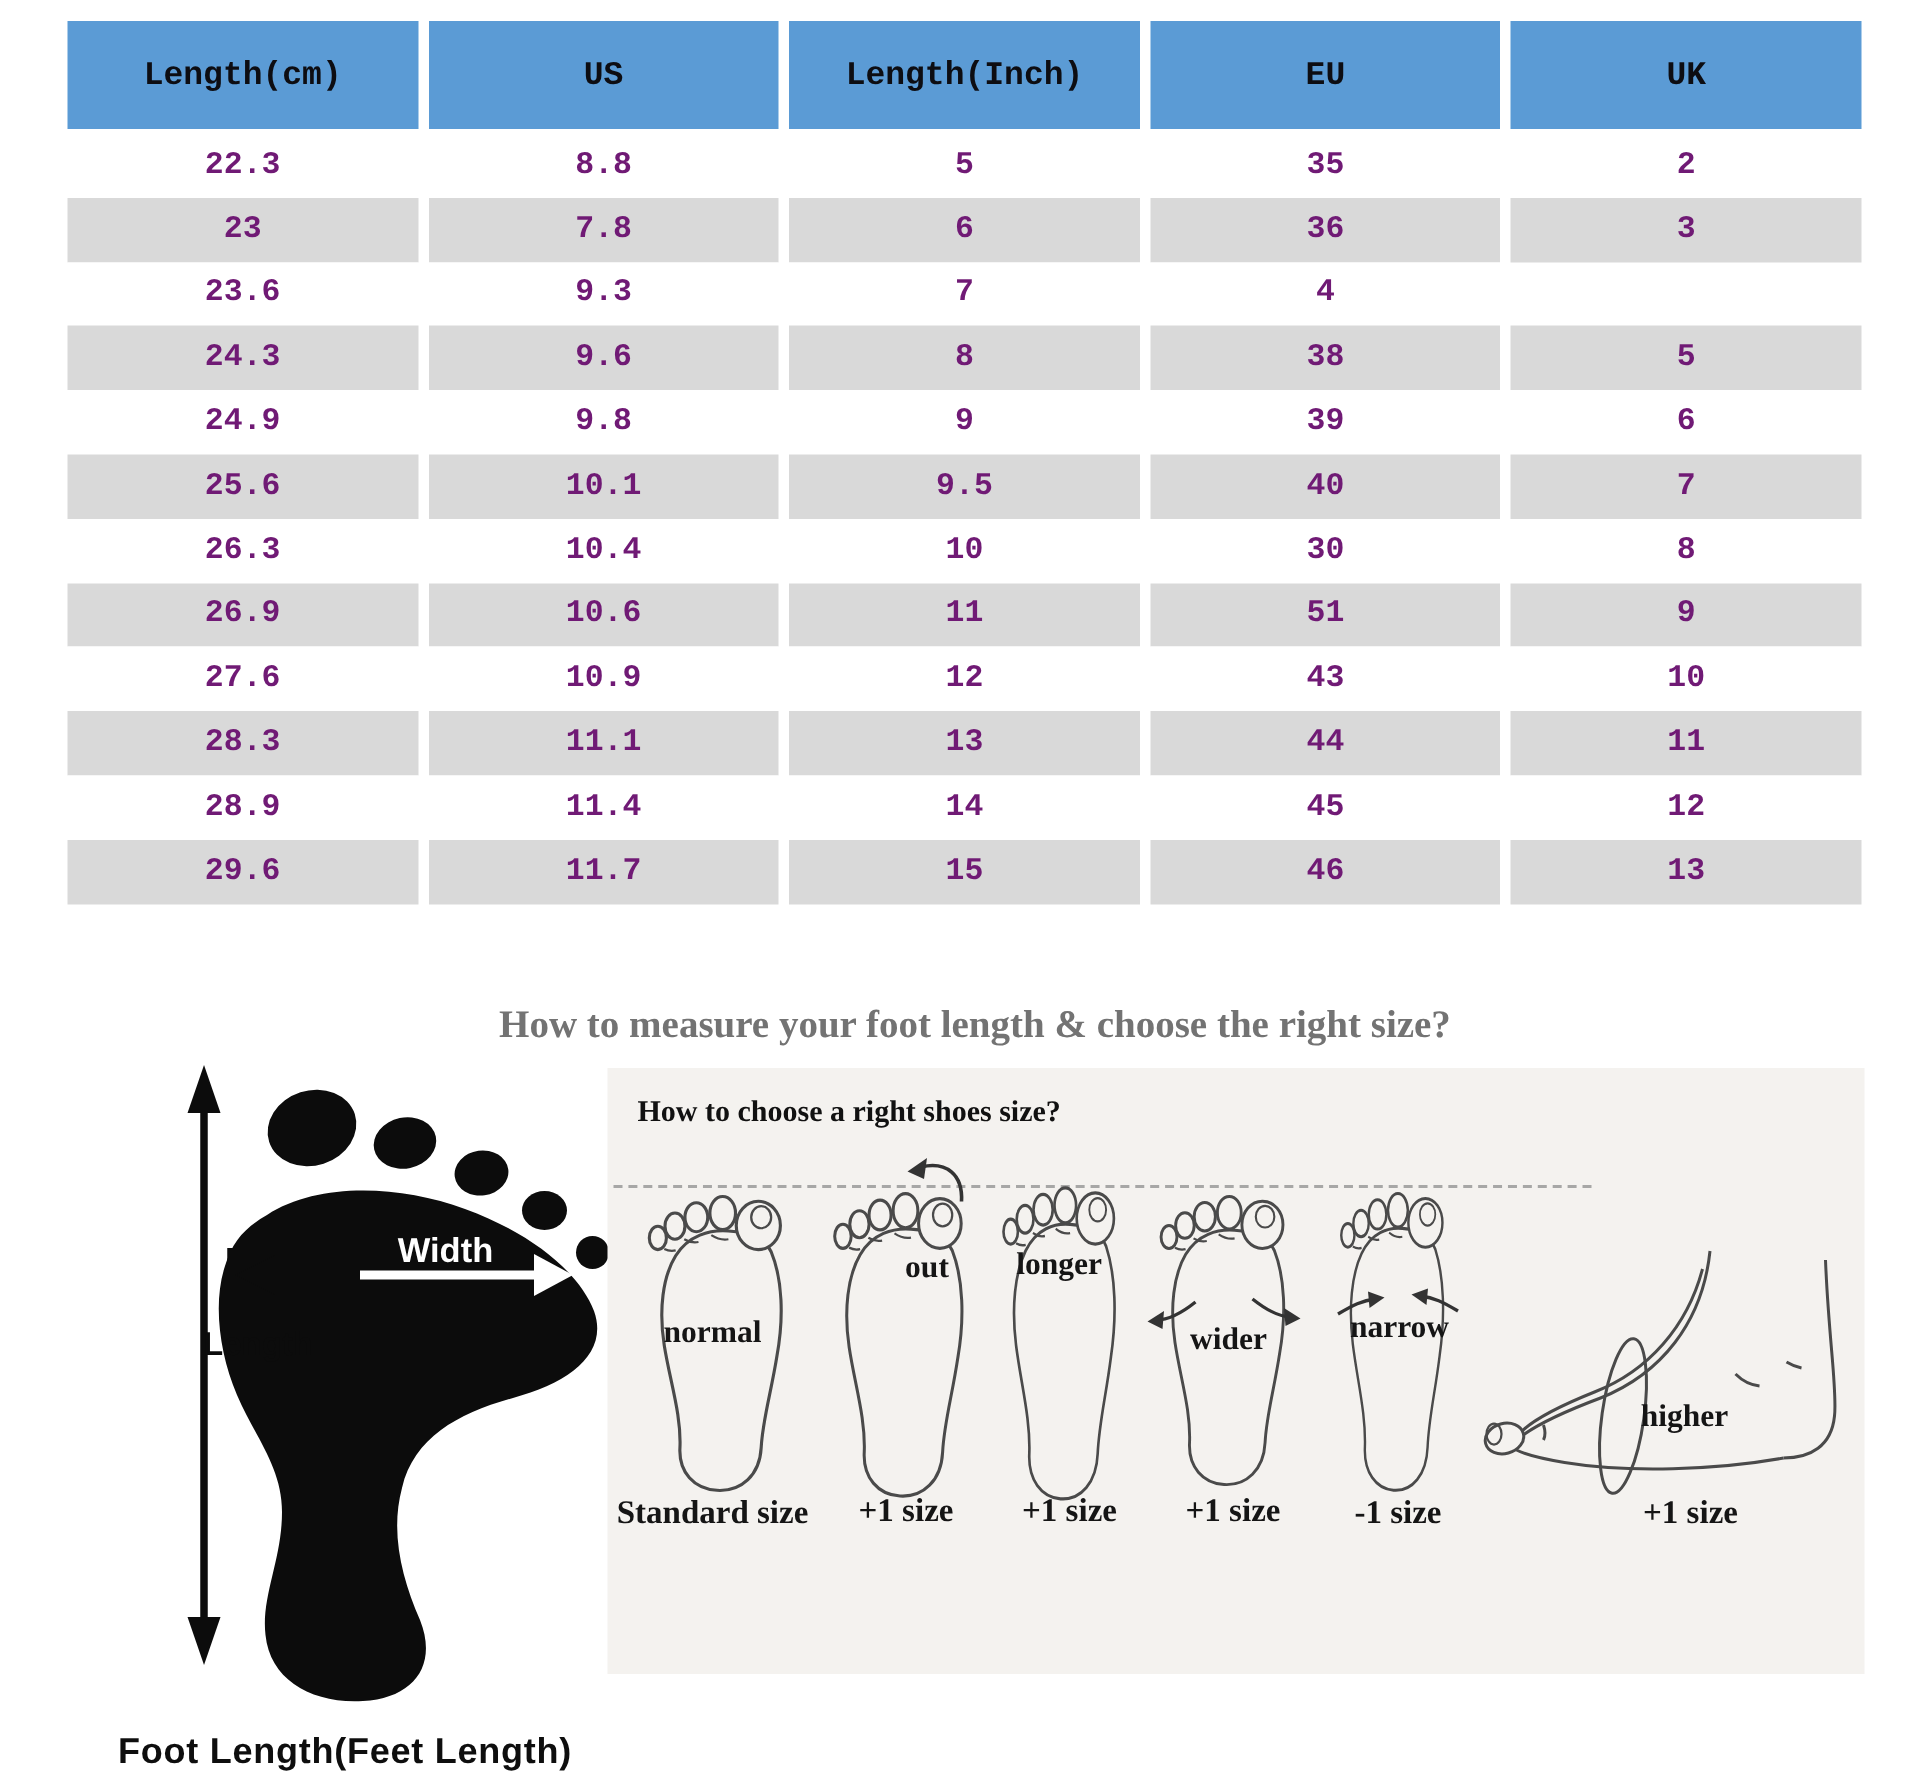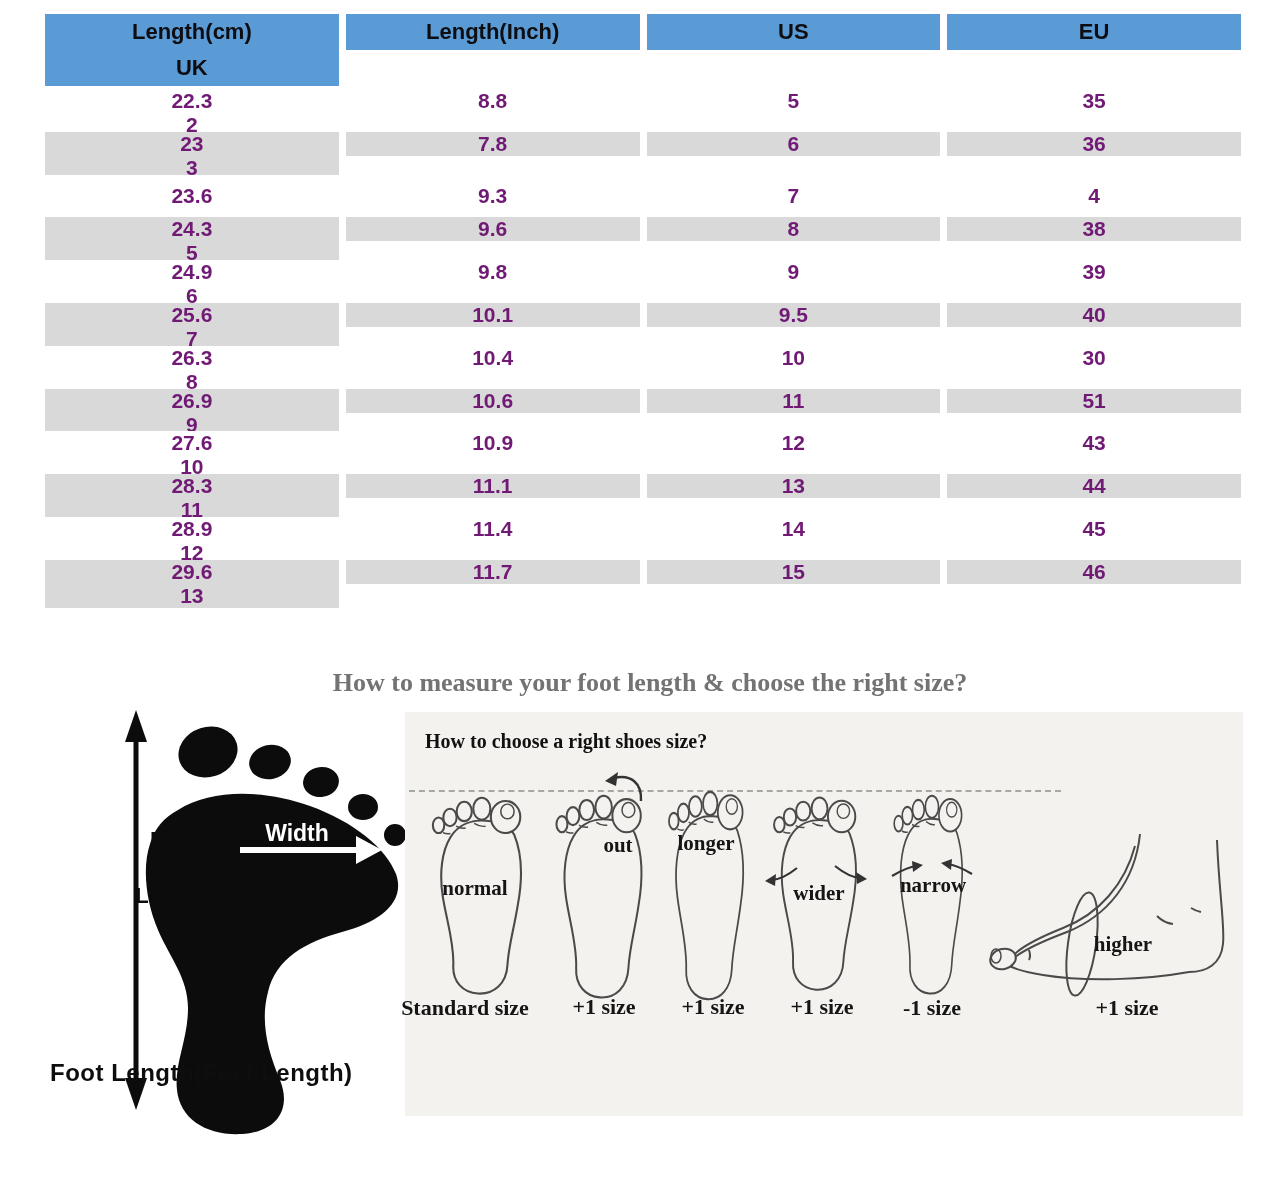--- a/index.html
+++ b/index.html
@@ -9,21 +9,21 @@
     --ink:#161616;
     --sketch:#4a4a4a;
     --panel-bg:#f4f2ef;
   }
   *{margin:0;padding:0;box-sizing:border-box;}
   html,body{width:1280px;height:1186px;background:#ffffff;overflow:hidden;}
   body{font-family:"Liberation Sans",sans-serif;position:relative;color:var(--ink);}
 
   
   .size-table{position:absolute;left:45px;top:14px;width:1196px;}
-  .thead,.trow{display:grid;grid-template-columns:repeat(4,1fr);column-gap:7px;}
+  .thead,.trow{display:grid;grid-template-columns:repeat(5,1fr);column-gap:7px;font-family:Liberation Mono, monospace;}
   .thead{height:72px;margin-bottom:3px;}
   .thead .hcell{
     background:var(--header-bg);
     display:flex;align-items:center;justify-content:center;
     font-size:22px;font-weight:700;color:#0d0d12;
   }
   .trow{height:42.8px;}
   .trow .tcell{
     display:flex;align-items:center;justify-content:center;
     font-size:21px;font-weight:700;color:#701a75;background:var(--row-bg);
@@ -32,21 +32,21 @@
 
   
   .section-heading{
     position:absolute;left:240px;top:668px;width:820px;text-align:center;
     font-family:"Liberation Serif",serif;font-weight:700;font-size:26px;color:#737373;
   }
 
   
   .measure-figure{position:absolute;left:60px;top:700px;width:350px;height:440px;}
   .measure-caption{
-    position:absolute;left:50px;top:1059px;width:360px;
+    position:absolute;left:50px;top:1154px;width:360px;text-align:center;
     font-size:24px;font-weight:800;color:#0e0e0e;letter-spacing:.5px;
   }
 
   
   .choose-panel{
     position:absolute;left:405px;top:712px;width:838px;height:404px;
     background:var(--panel-bg);
   }
   .choose-title{
     position:absolute;left:20px;top:18px;
@@ -80,22 +80,22 @@
       <ellipse cx="18.5" cy="34" rx="6" ry="8.5"></ellipse>
       <ellipse cx="91" cy="19" rx="7" ry="8" fill="none" stroke-width="1.6"></ellipse>
       <path d="M 56 32 q 6 4 12 3 M 37 35 q 5 3 10 2 M 23 42 q 4 2 8 1" fill="none" stroke-width="1.6"></path>
     </g>
   </defs>
 </svg>
 
 <div class="size-table">
   <div class="thead">
     <div class="hcell">Length(cm)</div>
+    <div class="hcell">US</div>
     <div class="hcell">Length(Inch)</div>
-    <div class="hcell">US</div>
     <div class="hcell">EU</div>
     <div class="hcell">UK</div>
   </div>
   <div id="table-body">
       <div class="trow">
         <div class="tcell">22.3</div>
         <div class="tcell">8.8</div>
         <div class="tcell">5</div>
         <div class="tcell">35</div>
         <div class="tcell">2</div>
@@ -287,19 +287,19 @@
     </svg>
   </div>
 
   <div class="foot-label" style="left:70px; top:176px;">normal</div>
   <div class="foot-label" style="left:213px;top:133px;">out</div>
   <div class="foot-label" style="left:301px;top:131px;">longer</div>
   <div class="foot-label" style="left:414px;top:181px;">wider</div>
   <div class="foot-label" style="left:528px;top:173px;">narrow</div>
   <div class="foot-label" style="left:718px;top:232px;">higher</div>
 
-  <div class="size-label" style="left:60px; top:296px;">Standard size</div>
+  <div class="size-label" style="left:70px; top:296px;">Standard size</div>
   <div class="size-label" style="left:199px;top:295px;">+1 size</div>
   <div class="size-label" style="left:308px;top:295px;">+1 size</div>
   <div class="size-label" style="left:417px;top:295px;">+1 size</div>
   <div class="size-label" style="left:527px;top:296px;">-1 size</div>
   <div class="size-label" style="left:722px;top:296px;">+1 size</div>
 </div>
 
 </body></html>

